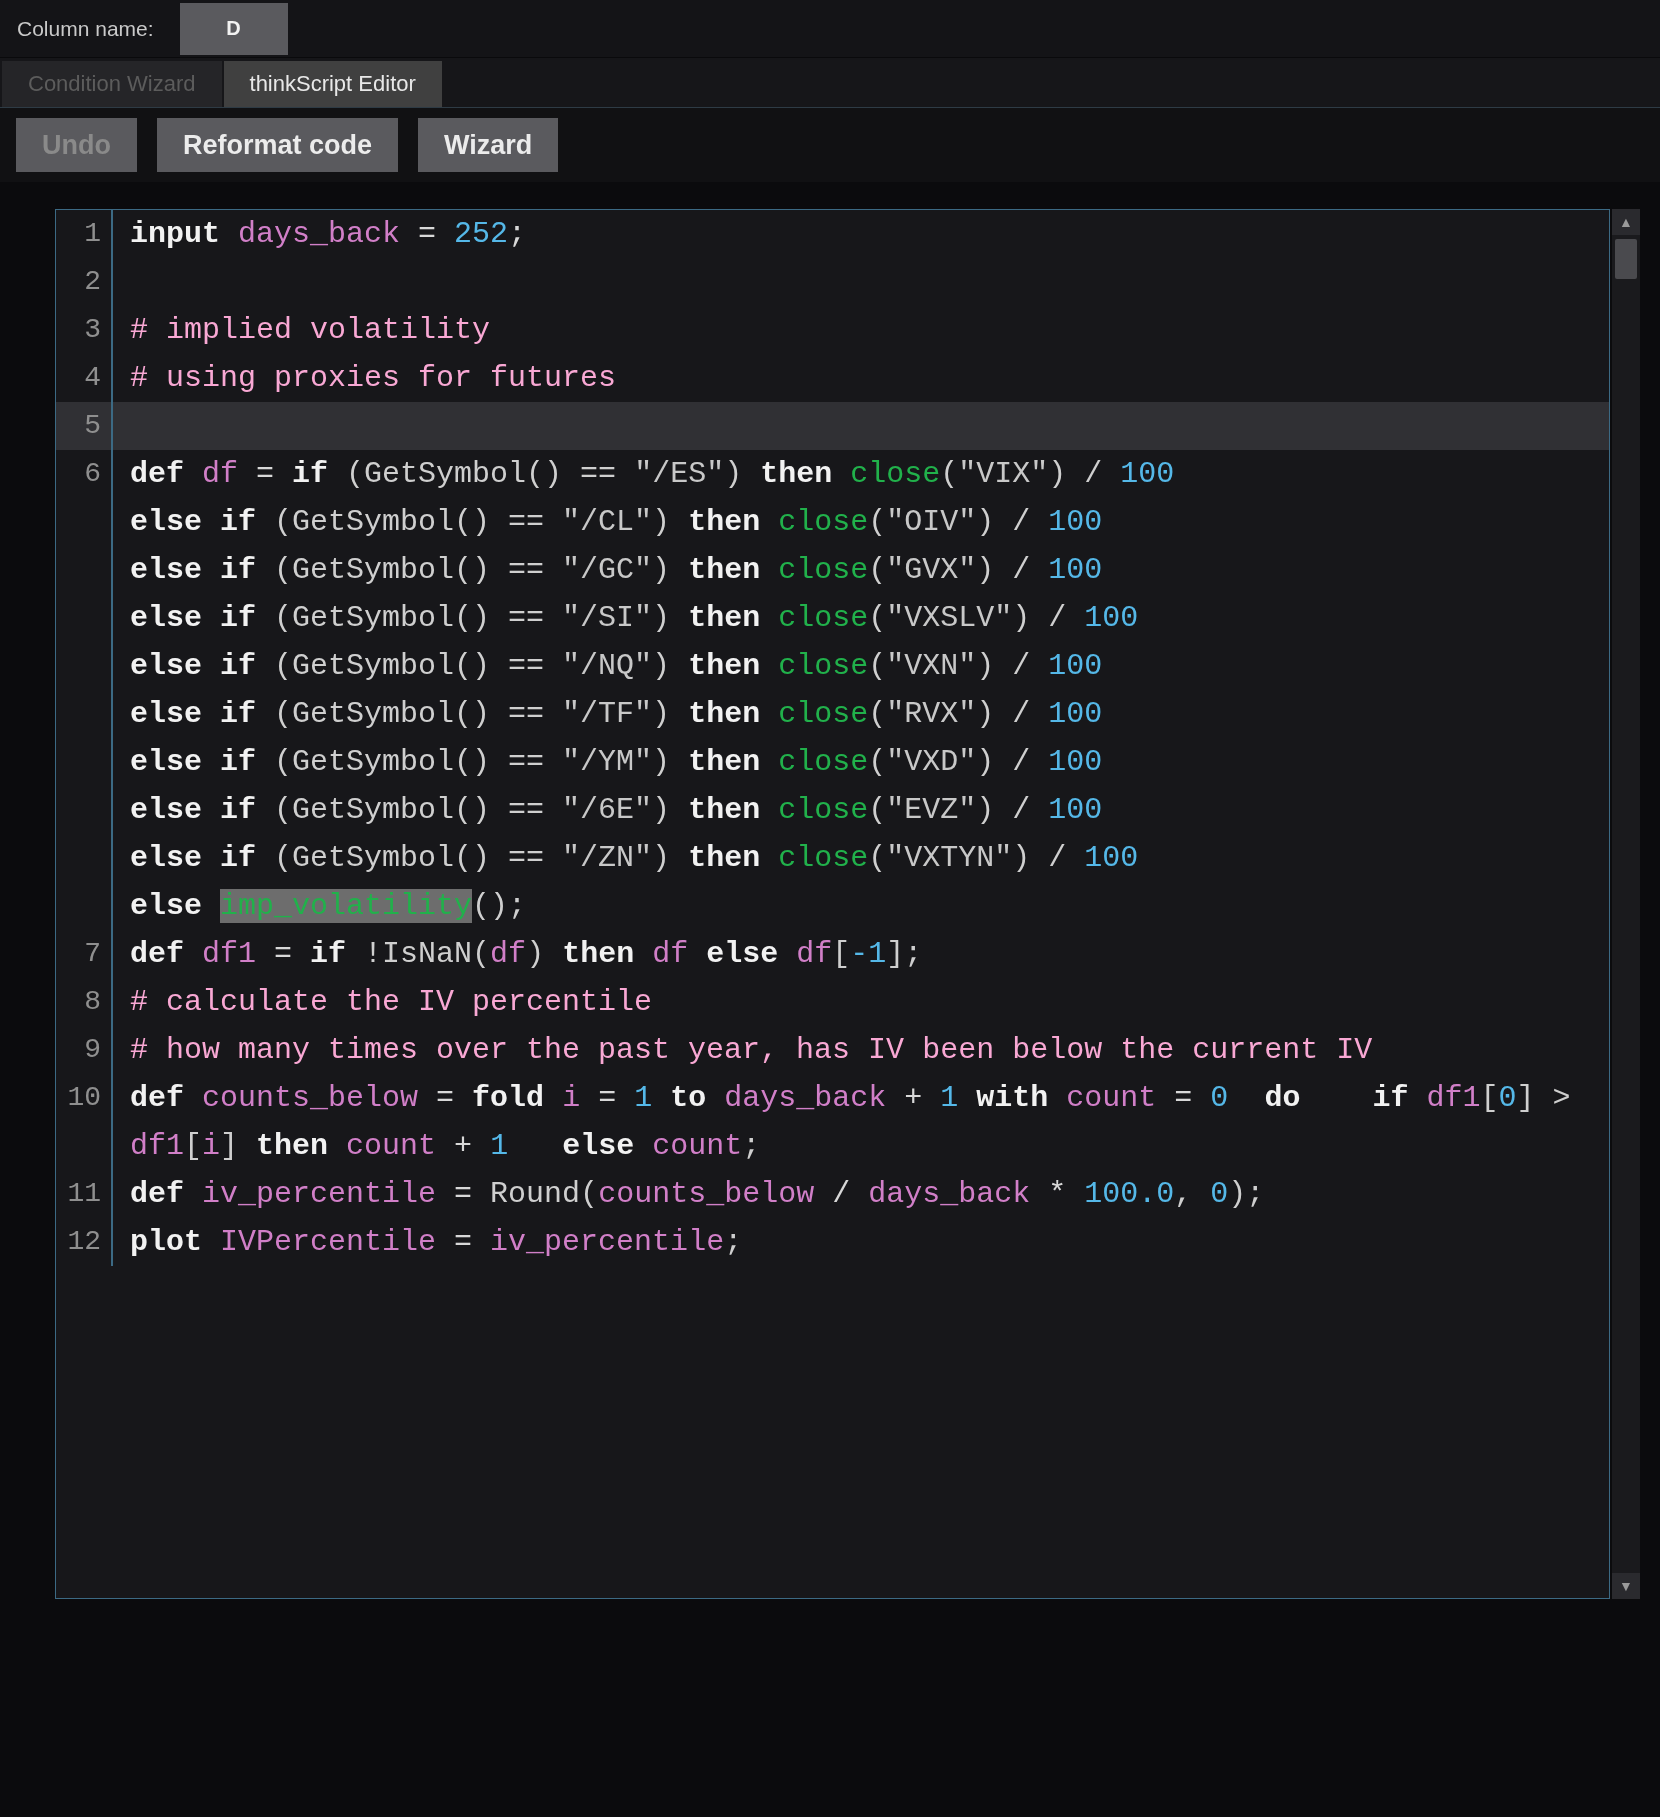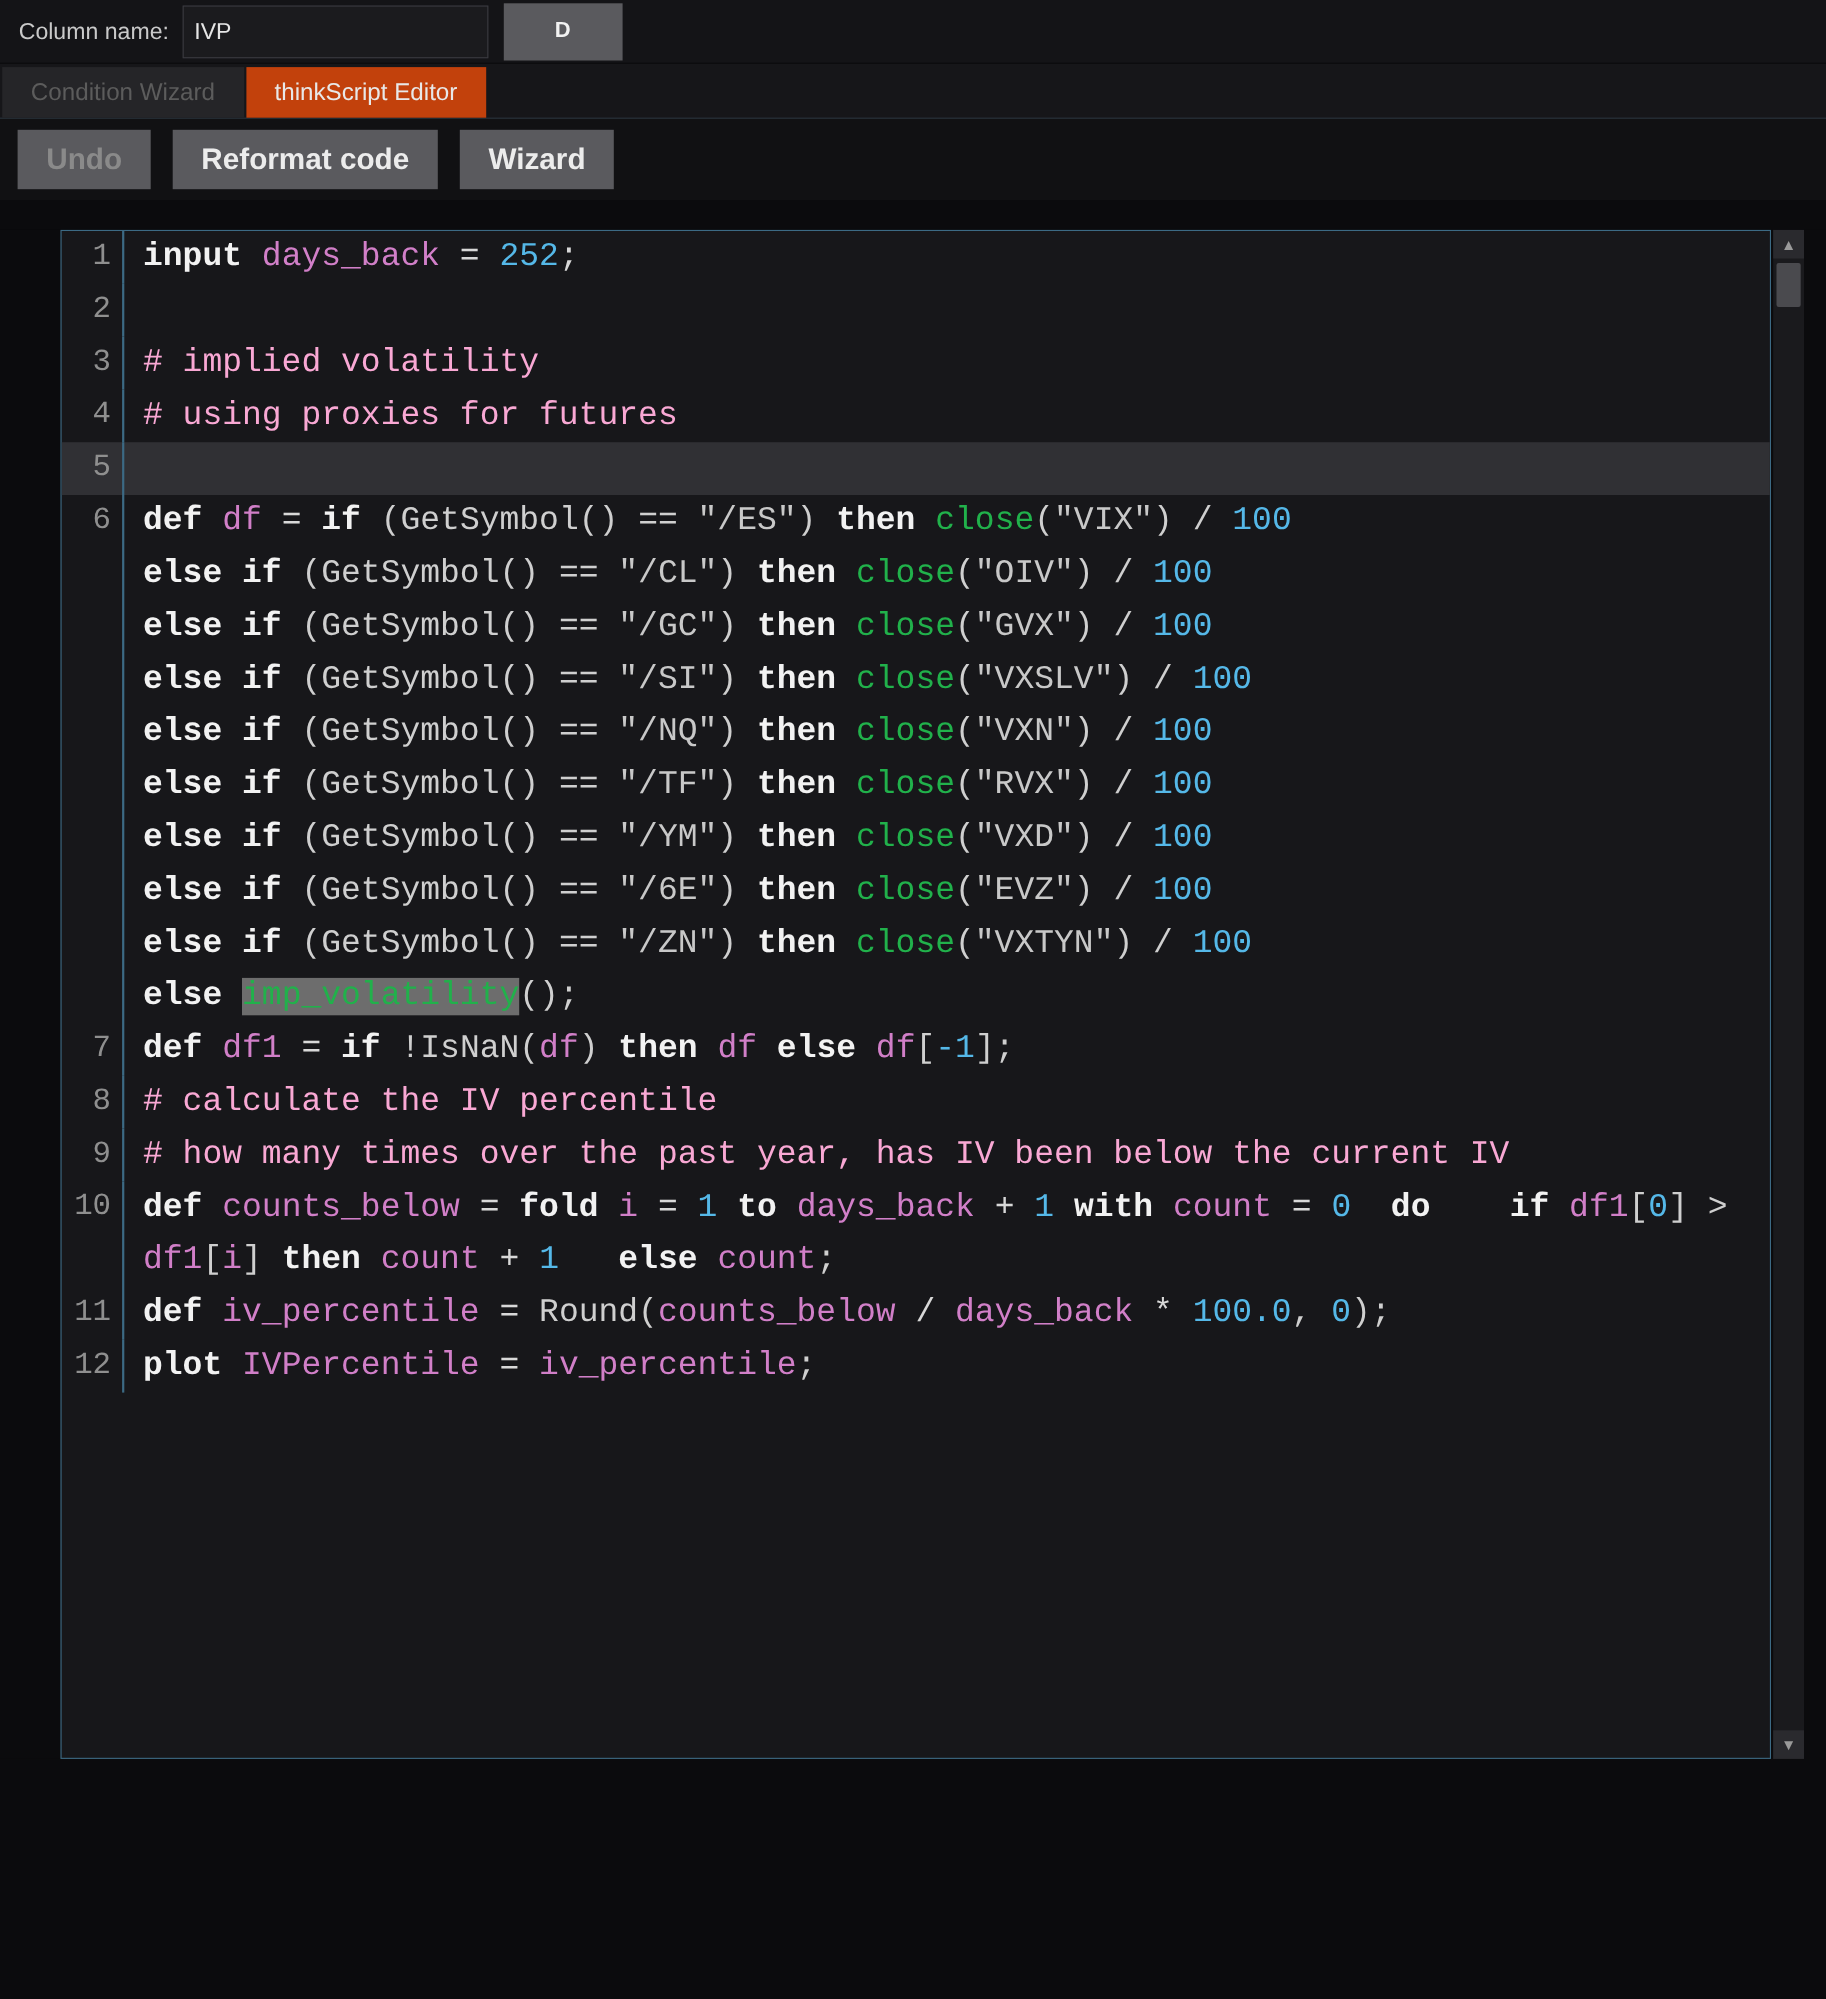--- a/index.html
+++ b/index.html
@@ -71,21 +71,21 @@
     line-height: 46px;
     padding: 0 26px;
     font-size: 22px;
     color: #6d6d6d;
     background: #2b2b2e;
     margin-right: 2px;
     cursor: pointer;
     white-space: nowrap;
   }
   .tab.active {
-    background: #c2410c;
+    background: #404040;
     color: #e8e8e8;
   }
   .tab.disabled {
     color: #5c5c5c;
     background: #252528;
   }
 
   
   #toolbar {
     height: 74px;
@@ -221,21 +221,20 @@
     position: absolute;
     bottom: 0;
     left: 0;
   }
 </style>
 </head>
 <body>
 
 <div id="top-bar">
   <span class="label">Column name:</span>
-  <input id="col-name-input" type="text" value="IVP" style="">
   <button id="d-button">D</button>
 </div>
 
 <div id="tab-strip">
   <div class="tab disabled">Condition Wizard</div>
   <div class="tab active">thinkScript Editor</div>
 </div>
 
 <div id="toolbar">
   <button class="tb-btn disabled">Undo</button>

